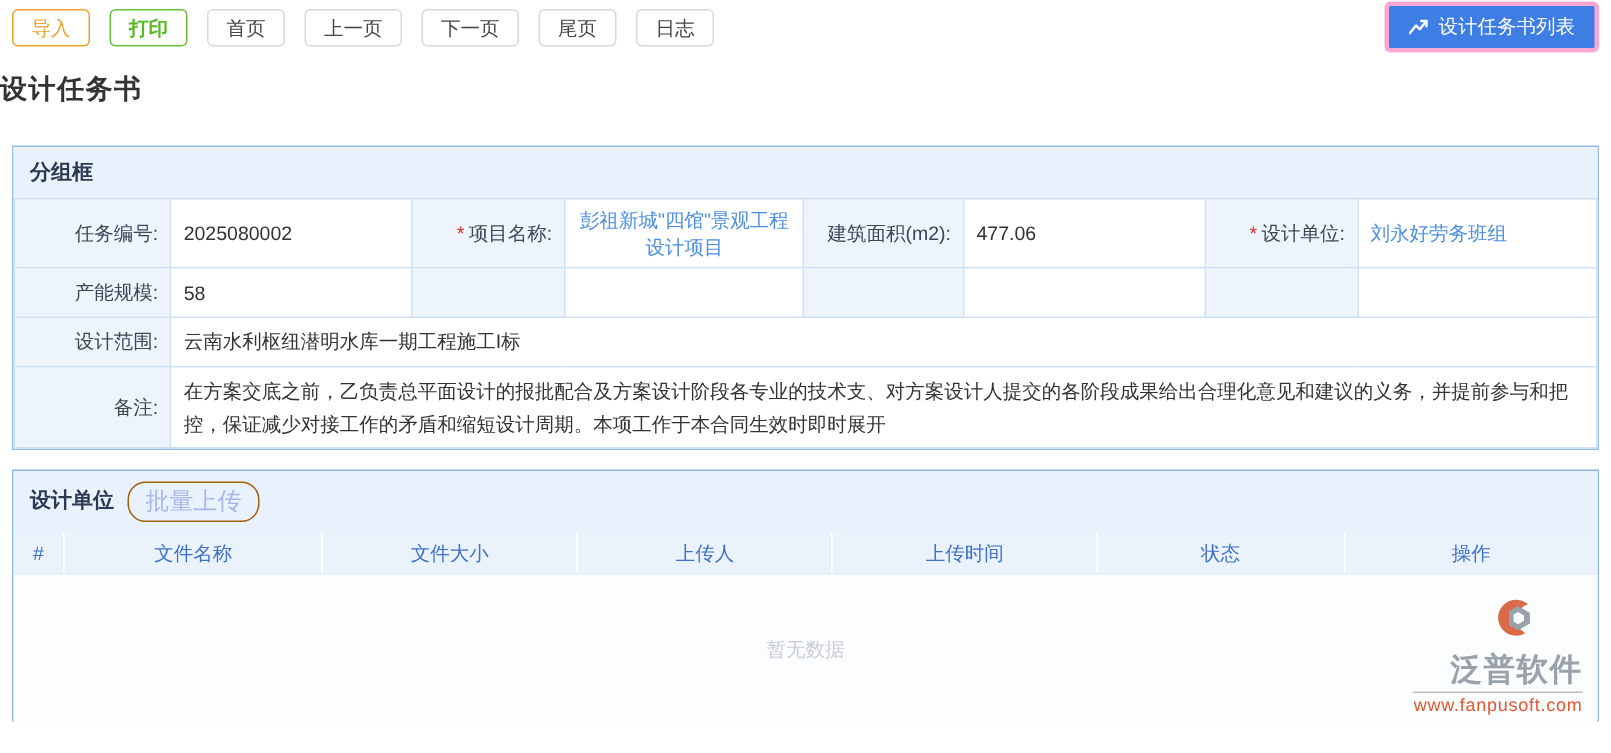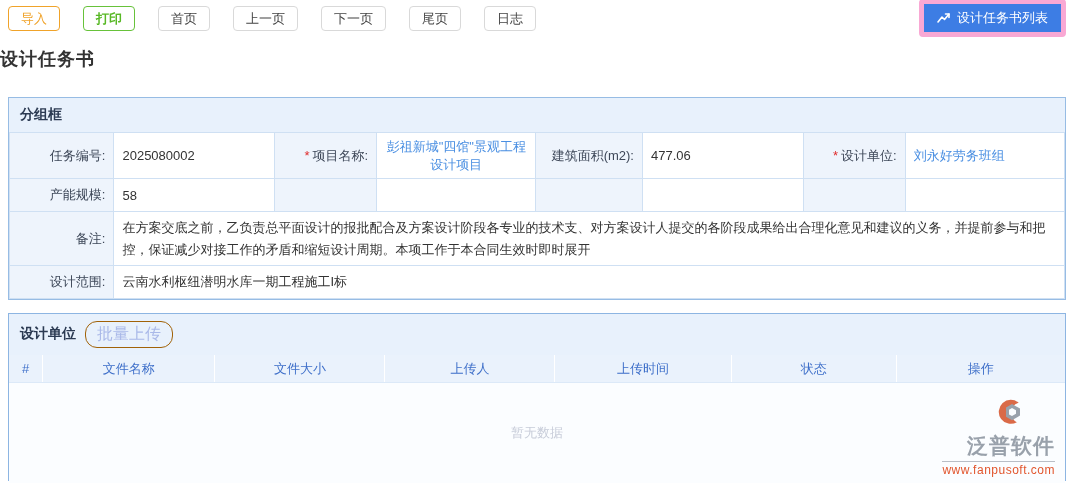--- a/index.html
+++ b/index.html
@@ -11,39 +11,39 @@
     position: relative;
     overflow: hidden;
     font-size: 13px;
   }
   
   .toolbar {
     display: flex;
     align-items: center;
     padding: 4px 8px 0 8px;
     height: 32px;
-    gap: 23px;
+    gap: 13px;
   }
   .btn {
     background: #fff;
     border: 1px solid #d9d9d9;
     color: #444;
     border-radius: 4px;
     padding: 3px 12px;
     font-size: 13px;
     line-height: 17px;
     cursor: pointer;
     white-space: nowrap;
   }
   .btn-import { border-color: #f0a32a; color: #f0a32a; }
   .btn-print  { border-color: #67c23a; color: #58b825; font-weight: bold; }
   .btn-primary {
     margin-left: auto;
     background: #3d7de4;
-    border: 5px solid #f9a8d4;
+    border: 3px solid #f9a8d4;
     color: #fff;
     display: inline-flex;
     align-items: center;
     gap: 6px;
     padding: 5px 13px;
     border-radius: 4px;
     font-size: 13px;
   }
   .btn-primary svg { display: block; }
   
@@ -204,26 +204,26 @@
       <td class="lbl">产能规模:</td>
       <td class="val">58</td>
       <td class="lbl"></td>
       <td class="val"></td>
       <td class="lbl"></td>
       <td class="val"></td>
       <td class="lbl"></td>
       <td class="val"></td>
     </tr>
     <tr>
+      <td class="lbl">设计范围:</td>
+      <td class="val" colspan="7">云南水利枢纽潜明水库一期工程施工I标</td>
+    </tr>
+    <tr>
       <td class="lbl">备注:</td>
       <td class="val remark-val" colspan="7">在方案交底之前，乙负责总平面设计的报批配合及方案设计阶段各专业的技术支、对方案设计人提交的各阶段成果给出合理化意见和建议的义务，并提前参与和把控，保证减少对接工作的矛盾和缩短设计周期。本项工作于本合同生效时即时展开</td>
-    </tr>
-    <tr>
-      <td class="lbl">设计范围:</td>
-      <td class="val" colspan="7">云南水利枢纽潜明水库一期工程施工I标</td>
     </tr>
   </tbody>
     </table>
 </div>
 
 <div class="section attach-section">
   <div class="section-header attach-header">
     <span>设计单位</span>
     <button class="pill-btn">批量上传</button>
   </div>

